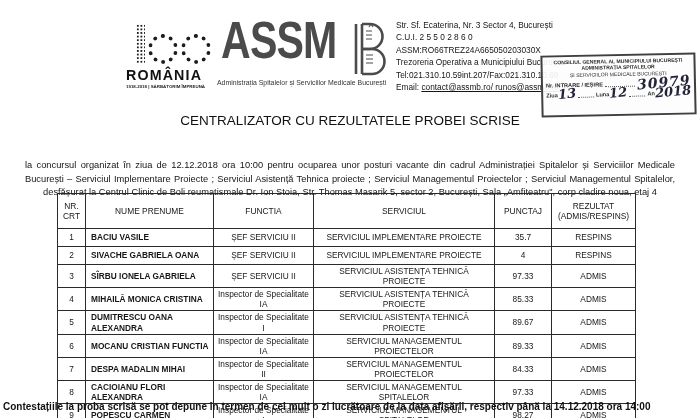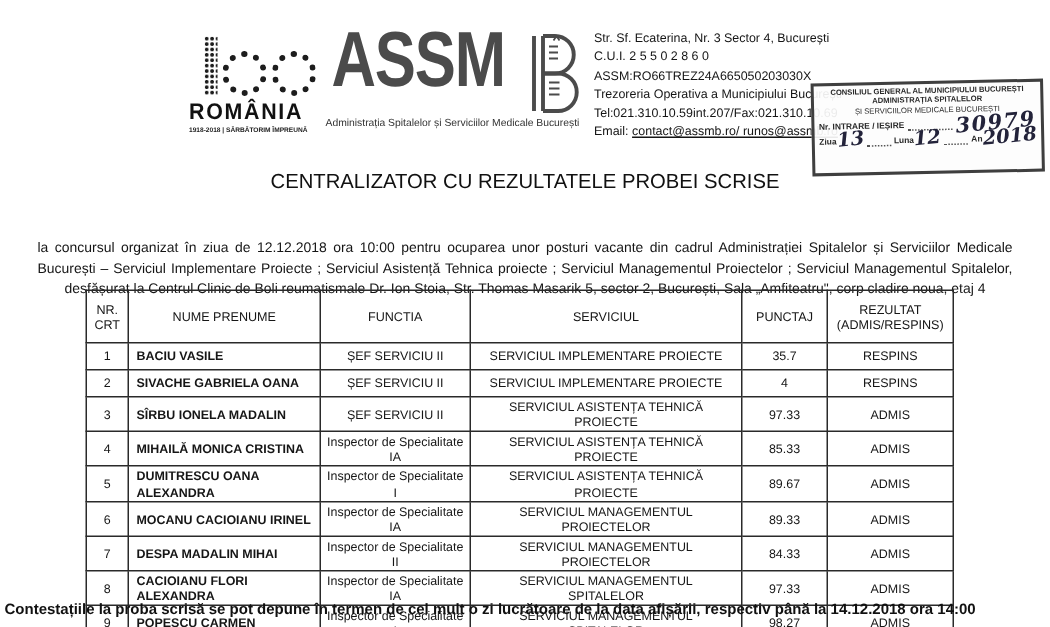--- a/index.html
+++ b/index.html
@@ -149,21 +149,21 @@
         <tr class="single">
           <td>2</td>
           <td>SIVACHE GABRIELA OANA</td>
           <td>ȘEF SERVICIU II</td>
           <td>SERVICIUL IMPLEMENTARE PROIECTE</td>
           <td>4</td>
           <td>RESPINS</td>
         </tr>
         <tr class="double">
           <td>3</td>
-          <td>SÎRBU IONELA MADALIN</td>
+          <td>SÎRBU IONELA GABRIELA</td>
           <td>ȘEF SERVICIU II</td>
           <td>SERVICIUL ASISTENȚA TEHNICĂ PROIECTE</td>
           <td>97.33</td>
           <td>ADMIS</td>
         </tr>
         <tr class="double">
           <td>4</td>
           <td>MIHAILĂ MONICA CRISTINA</td>
           <td>Inspector de Specialitate IA</td>
           <td>SERVICIUL ASISTENȚA TEHNICĂ PROIECTE</td>
@@ -173,21 +173,21 @@
         <tr class="double">
           <td>5</td>
           <td>DUMITRESCU OANA ALEXANDRA</td>
           <td>Inspector de Specialitate I</td>
           <td>SERVICIUL ASISTENȚA TEHNICĂ PROIECTE</td>
           <td>89.67</td>
           <td>ADMIS</td>
         </tr>
         <tr class="double">
           <td>6</td>
-          <td>MOCANU CACIOIANU IRINEL</td>
+          <td>MOCANU CRISTIAN FUNCTIA</td>
           <td>Inspector de Specialitate IA</td>
           <td>SERVICIUL MANAGEMENTUL PROIECTELOR</td>
           <td>89.33</td>
           <td>ADMIS</td>
         </tr>
         <tr class="double">
           <td>7</td>
           <td>DESPA MADALIN MIHAI</td>
           <td>Inspector de Specialitate II</td>
           <td>SERVICIUL MANAGEMENTUL PROIECTELOR</td>

